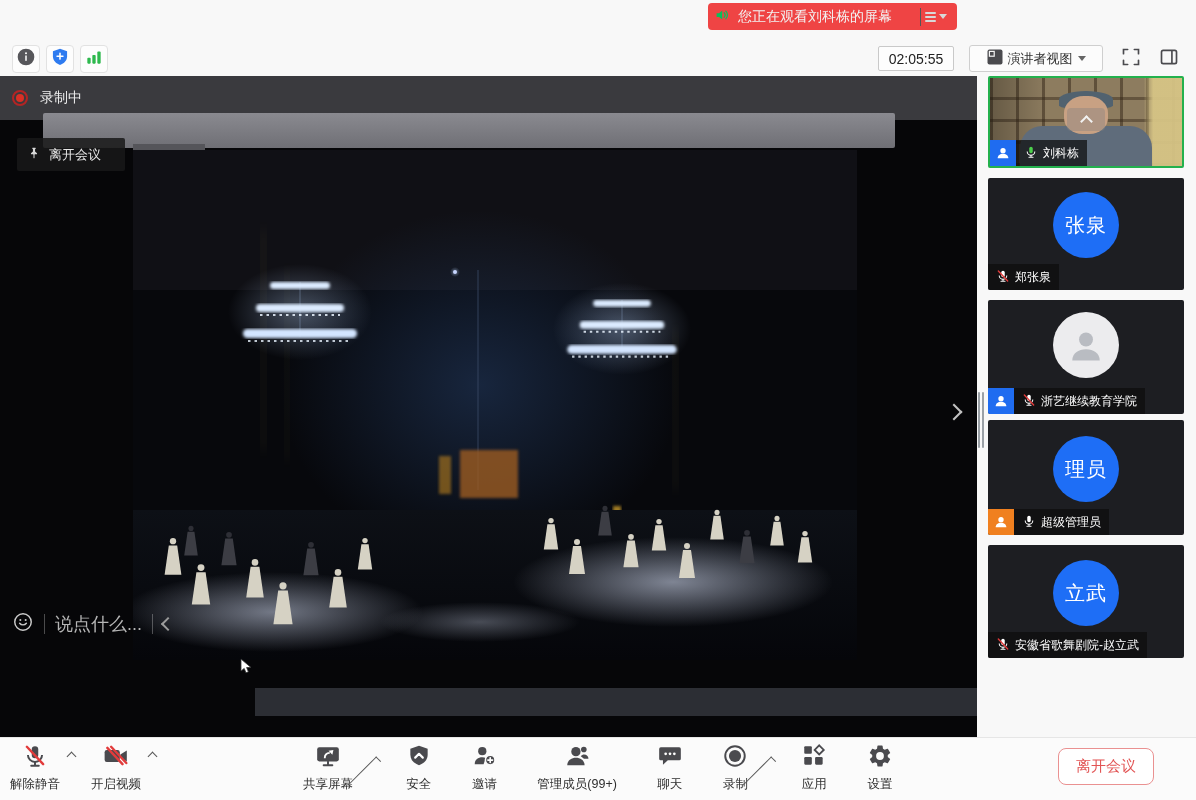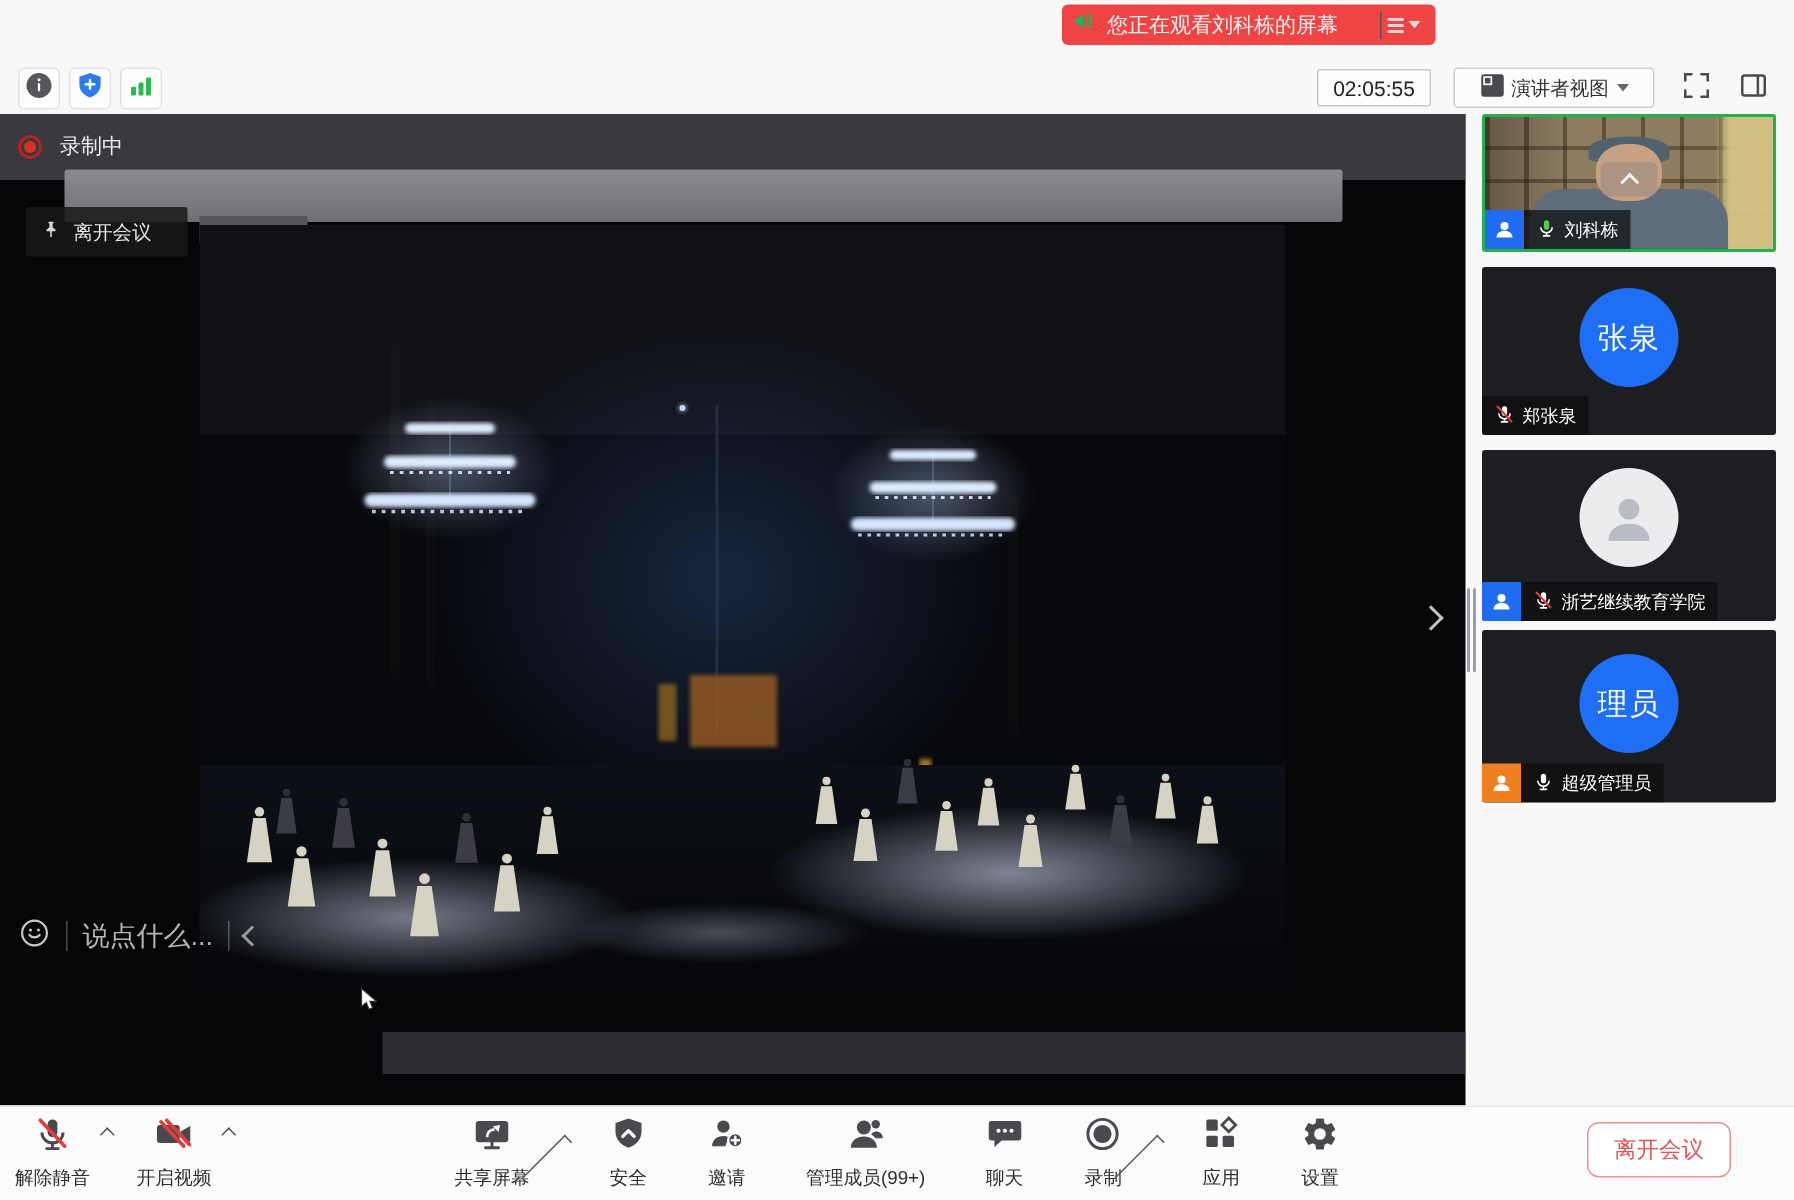--- a/index.html
+++ b/index.html
@@ -378,20 +378,36 @@
               <rect x="9" y="3" width="6" height="11" rx="3" fill="#fff"></rect>
               <path d="M5.5 11a6.5 6.5 0 0 0 13 0" fill="none" stroke="#fff" stroke-width="1.8"></path>
               <path d="M12 17.5V21M8.5 21h7" stroke="#fff" stroke-width="1.8" stroke-linecap="round"></path>
             </svg>
         </span>
         <span>超级管理员</span>
       </span>
     </div>
   </div>
 
+  <div class="tile" style="top:545px;height:113px;">
+    <div class="avatar" style="top:15px">立武</div>
+    <div class="p-row">
+      <span class="p-label">
+        <span>
+          <svg width="14" height="14" viewBox="0 0 24 24">
+              <rect x="9" y="3" width="6" height="11" rx="3" fill="#fff"></rect>
+              <path d="M5.5 11a6.5 6.5 0 0 0 13 0" fill="none" stroke="#fff" stroke-width="1.8"></path>
+              <path d="M12 17.5V21M8.5 21h7" stroke="#fff" stroke-width="1.8" stroke-linecap="round"></path>
+              <path d="M4 3.5 20 20.5" stroke="#e23b3b" stroke-width="2.4" stroke-linecap="round"></path>
+            </svg>
+        </span>
+        <span>安徽省歌舞剧院-赵立武</span>
+      </span>
+    </div>
+  </div>
 
 
   <div class="toolbar">
     <div class="tb-left">
       <div class="tbtn">
         <span>
           <svg width="26" height="26" viewBox="0 0 24 24">
               <rect x="9" y="3" width="6" height="11" rx="3" fill="#4a4a4e"></rect>
               <path d="M5.5 11a6.5 6.5 0 0 0 13 0" fill="none" stroke="#4a4a4e" stroke-width="1.8"></path>
               <path d="M12 17.5V21M8.5 21h7" stroke="#4a4a4e" stroke-width="1.8" stroke-linecap="round"></path>

